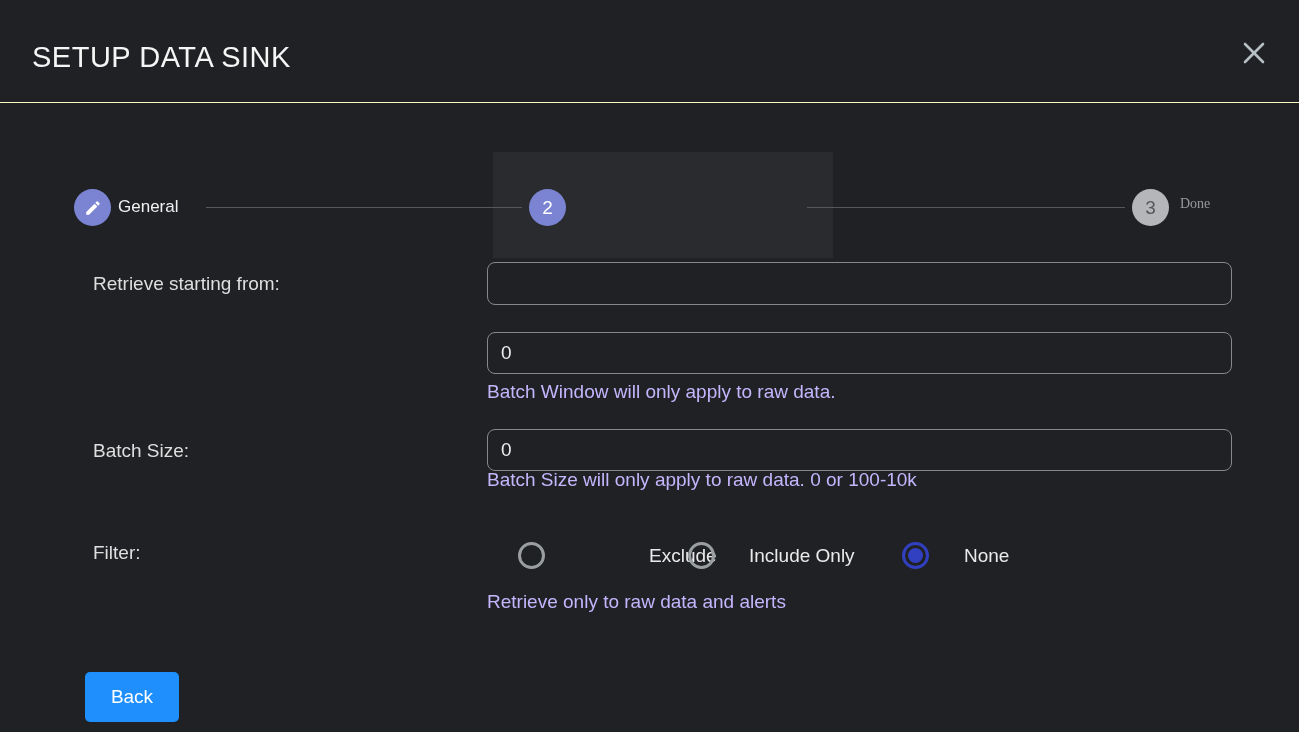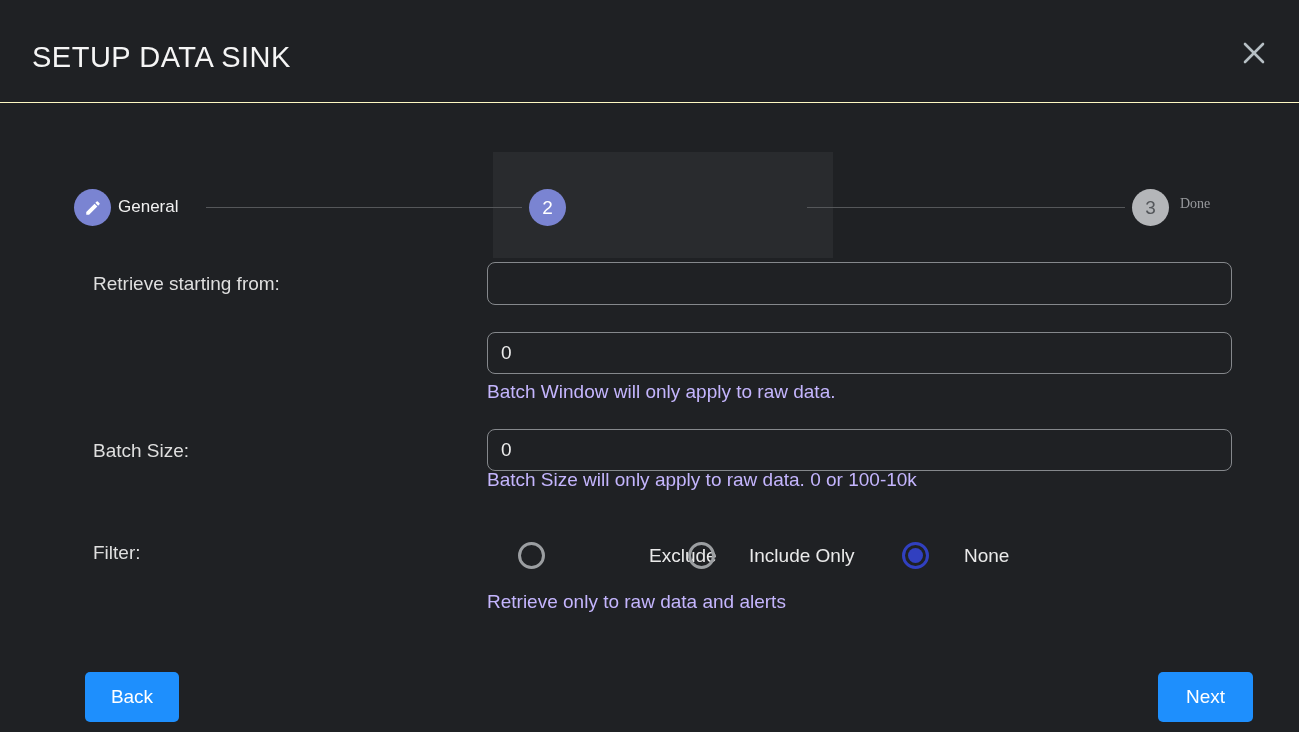--- a/index.html
+++ b/index.html
@@ -145,15 +145,14 @@
 
   <div class="radio" style="left:688px;"></div>
   <div class="radio-label" style="left:749px;">Include Only</div>
 
   <div class="radio selected" style="left:902px;"></div>
   <div class="radio-label" style="left:964px;">None</div>
 
   <div class="helper" style="top:591px;">Retrieve only to raw data and alerts</div>
 
   <button class="action-btn btn-back">Back</button>
-  <button class="action-btn btn-next">Next</button>
 
 </div>
 
 </body></html>

